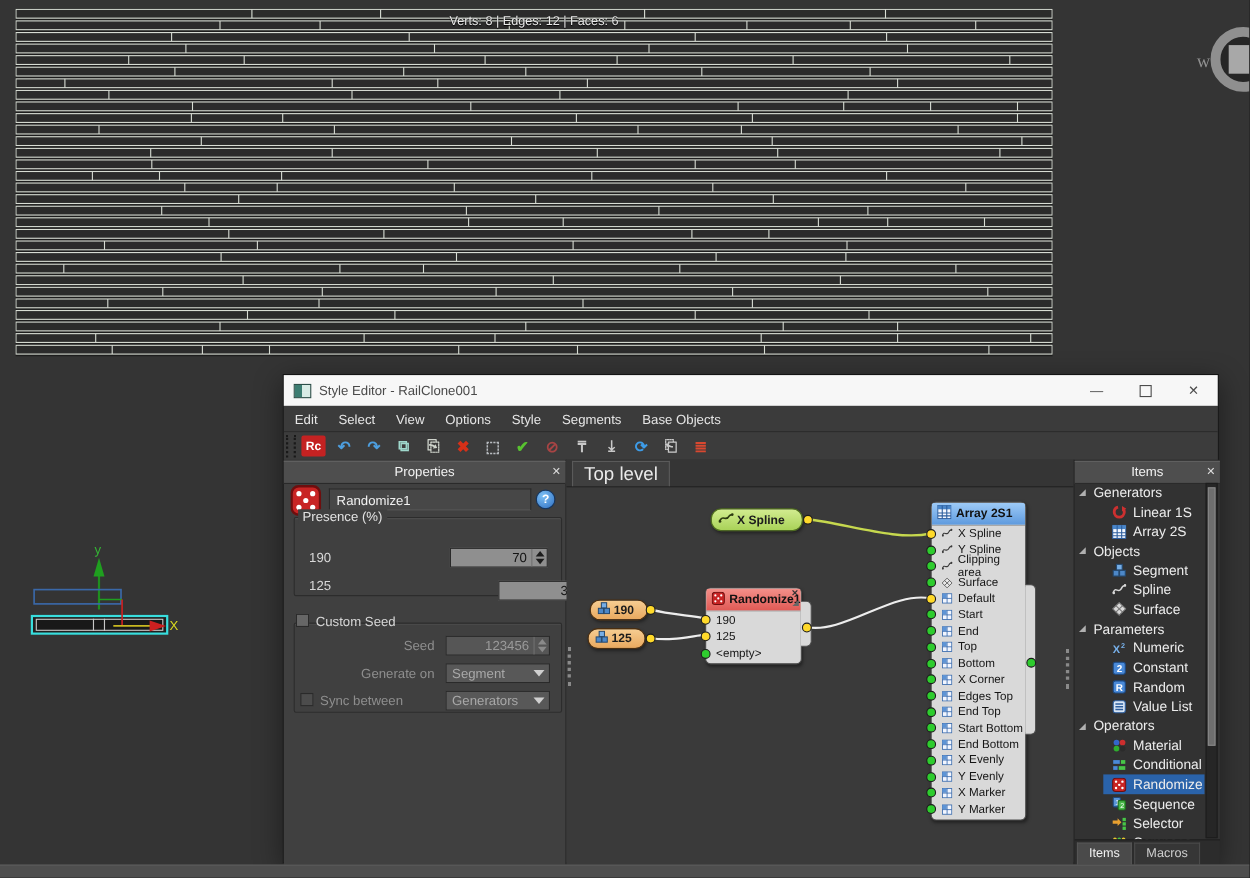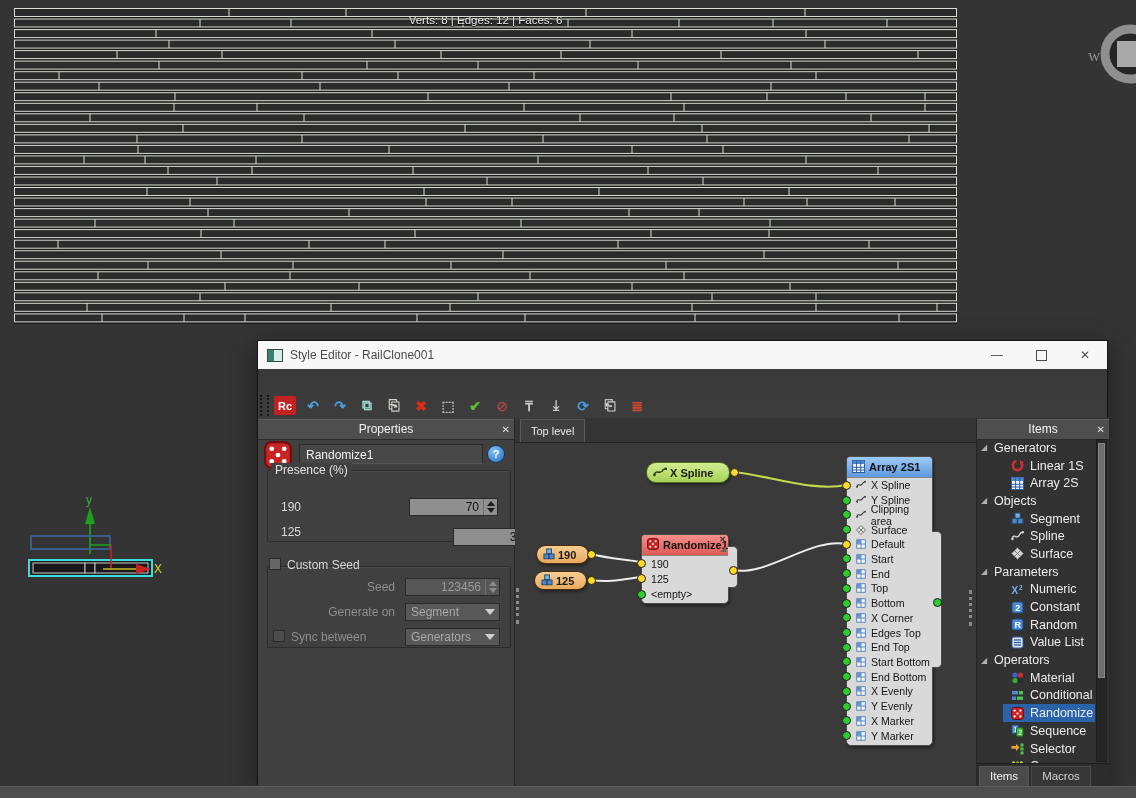--- a/index.html
+++ b/index.html
@@ -65,21 +65,21 @@
   .checkbox.disabled{background:#4c4c4c;}
   .dropdown{position:absolute;width:95px;height:18px;background:#585858;border:1px solid #2a2a2a;
             box-sizing:border-box;display:flex;align-items:center;}
   .dropdown .dtext{flex:1;font-size:12px;color:#a8a8a8;padding-left:5px;}
   .dropdown .tri-dn{margin-right:4px;border-left-width:5px;border-right-width:5px;border-top-width:6px;border-top-color:#cfcfcf;}
   .dis-label{color:#8e8e8e !important;}
   
   .editor{position:absolute;left:257px;top:0;width:461px;height:368px;background:#3a3a3a;box-sizing:border-box;}
   .tabbar{position:absolute;left:0;top:0;right:0;height:24px;background:#353535;border-bottom:1px solid #222;}
   .gtab{position:absolute;left:5px;top:1px;height:22px;padding:0 10px;background:#3f3f3f;
-        border:1px solid #5a5a5a;border-bottom:none;font-size:11px;color:#eaeaea;line-height:22px;}
+        border:1px solid #5a5a5a;border-bottom:none;font-size:17px;color:#eaeaea;line-height:22px;}
   #wires,#dots{position:absolute;left:0;top:0;}
   .gnode{position:absolute;border-radius:4px;box-shadow:1px 2px 3px rgba(0,0,0,.4);box-sizing:border-box;}
   .pill{border-radius:10px;border:1px solid #222;display:flex;align-items:center;font-size:11px;color:#1c1c1c;font-weight:bold;padding:0 6px;gap:3px;}
   .node-xspline{background:linear-gradient(#d2ec90,#a9d258);border-color:#4f6e1e;}
   .node-value{background:linear-gradient(#f6cd92,#e9a95f);border-color:#4a2e10;}
   .bignode{background:#d9d9d9;border:1px solid #4c4c4c;}
   .bignode .nhead{height:20px;border-radius:3px 3px 0 0;display:flex;align-items:center;gap:4px;
                   padding:0 5px;font-size:11px;color:#111;font-weight:bold;border-bottom:1px solid #888;}
   .nhead.red{background:linear-gradient(#f4908a,#e05a55);}
   .nhead.blue{background:linear-gradient(#9ecbf7,#5e9ade);}
@@ -323,20 +323,29 @@
       <span class="title-txt">Style Editor - RailClone001</span>
       <span class="winbtns">
         <span class="winbtn">—</span>
         <span class="winbtn">
             <span class="sq"></span>
           </span>
         <span class="winbtn">✕</span>
       </span>
     </div>
 
+    <div class="menubar" id="menubar">
+        <span class="menu-item">Edit</span>
+        <span class="menu-item">Select</span>
+        <span class="menu-item">View</span>
+        <span class="menu-item">Options</span>
+        <span class="menu-item">Style</span>
+        <span class="menu-item">Segments</span>
+        <span class="menu-item">Base Objects</span>
+      </div>
 
     <div class="toolbar">
       <span class="tb-grip"></span>
       <span id="tbicons" style="display:flex;align-items:center;">
           <span class="tbicon boxed" style="color: rgb(255, 255, 255);">Rc</span>
           <span class="tbicon" style="color: rgb(77, 159, 224);">↶</span>
           <span class="tbicon" style="color: rgb(77, 159, 224);">↷</span>
           <span class="tbicon" style="color: rgb(159, 216, 204);">⧉</span>
           <span class="tbicon" style="color: rgb(207, 212, 204);">⎘</span>
           <span class="tbicon" style="color: rgb(216, 48, 24);">✖</span>

